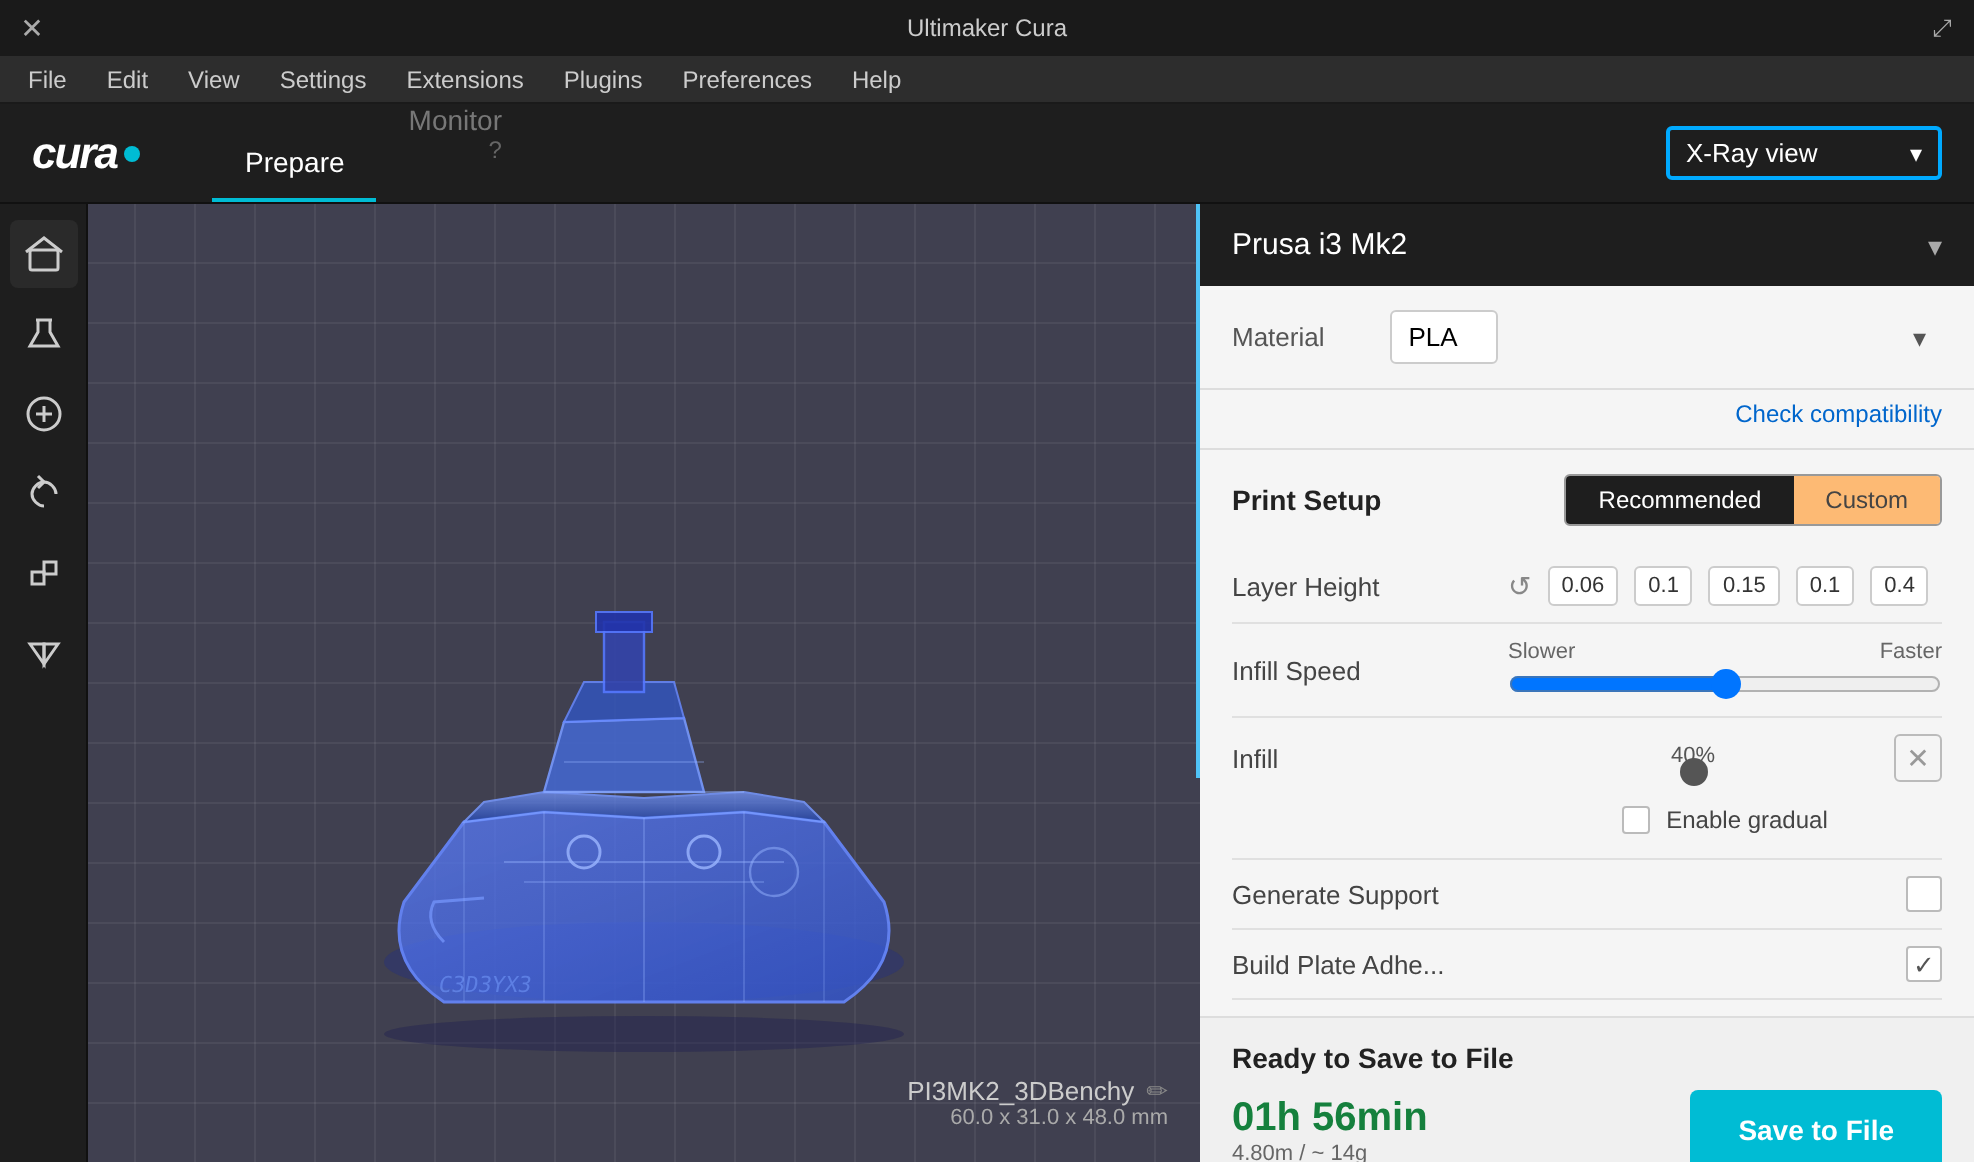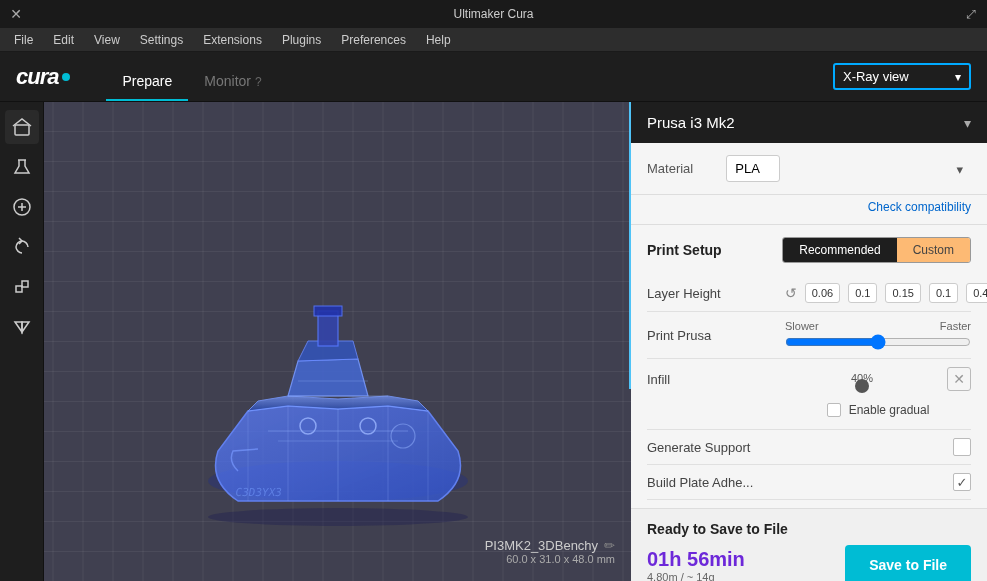--- a/index.html
+++ b/index.html
@@ -119,21 +119,21 @@
       border-bottom: 2px solid transparent;
       height: 100%;
       display: flex;
       align-items: flex-end;
       padding-bottom: 10px;
     }
     .nav-tab.active {
       color: #fff;
       border-bottom: 2px solid #00bcd4;
     }
-    .nav-tab.monitor { color: #777; }
+    .nav-tab.monitor { color: #777; flex-direction: column; }
     .nav-tab .help-icon {
       color: #666;
       margin-left: 4px;
       font-size: 12px;
     }
     .view-dropdown {
       margin-left: auto;
       display: flex;
       align-items: center;
       gap: 0;
@@ -236,21 +236,21 @@
       font-size: 11px;
     }
     .edit-icon {
       color: #888;
       font-size: 13px;
       cursor: pointer;
     }
 
     
     #right-panel {
-      width: 356px;
+      width: 387px;
       background: #f0f0f0;
       display: flex;
       flex-direction: column;
       overflow-y: auto;
     }
 
     
     #printer-header {
       background: #1e1e1e;
       color: #fff;
@@ -515,21 +515,21 @@
       margin-bottom: 8px;
     }
     .bottom-row {
       display: flex;
       align-items: center;
       justify-content: space-between;
     }
     .print-time {
       font-size: 20px;
       font-weight: bold;
-      color: #6d28d9;
+      color: #15803d;
     }
     .print-stats {
       font-size: 11px;
       color: #666;
     }
     .save-btn {
       background: #00bcd4;
       color: #fff;
       border: none;
       border-radius: 4px;
@@ -732,21 +732,21 @@
           <div class="lh-values settings-control">
           <button class="lh-btn">0.06</button>
               <button class="lh-btn">0.1</button>
               <button class="lh-btn">0.15</button>
               <button class="lh-btn">0.1</button>
               <button class="lh-btn">0.4</button>
             </div>
         </div>
 
         <div class="settings-row">
-          <span class="settings-label">Print Prusa</span>
+          <span class="settings-label">Infill Speed</span>
           <div class="speed-slider-wrap">
             <div class="speed-labels">
               <span>Slower</span>
               <span>Faster</span>
             </div>
             <input type="range" min="0" max="100" value="50" style="margin-top: 2px;">
           </div>
         </div>
 
         <div class="settings-row" style="flex-direction:column;align-items:center;">

